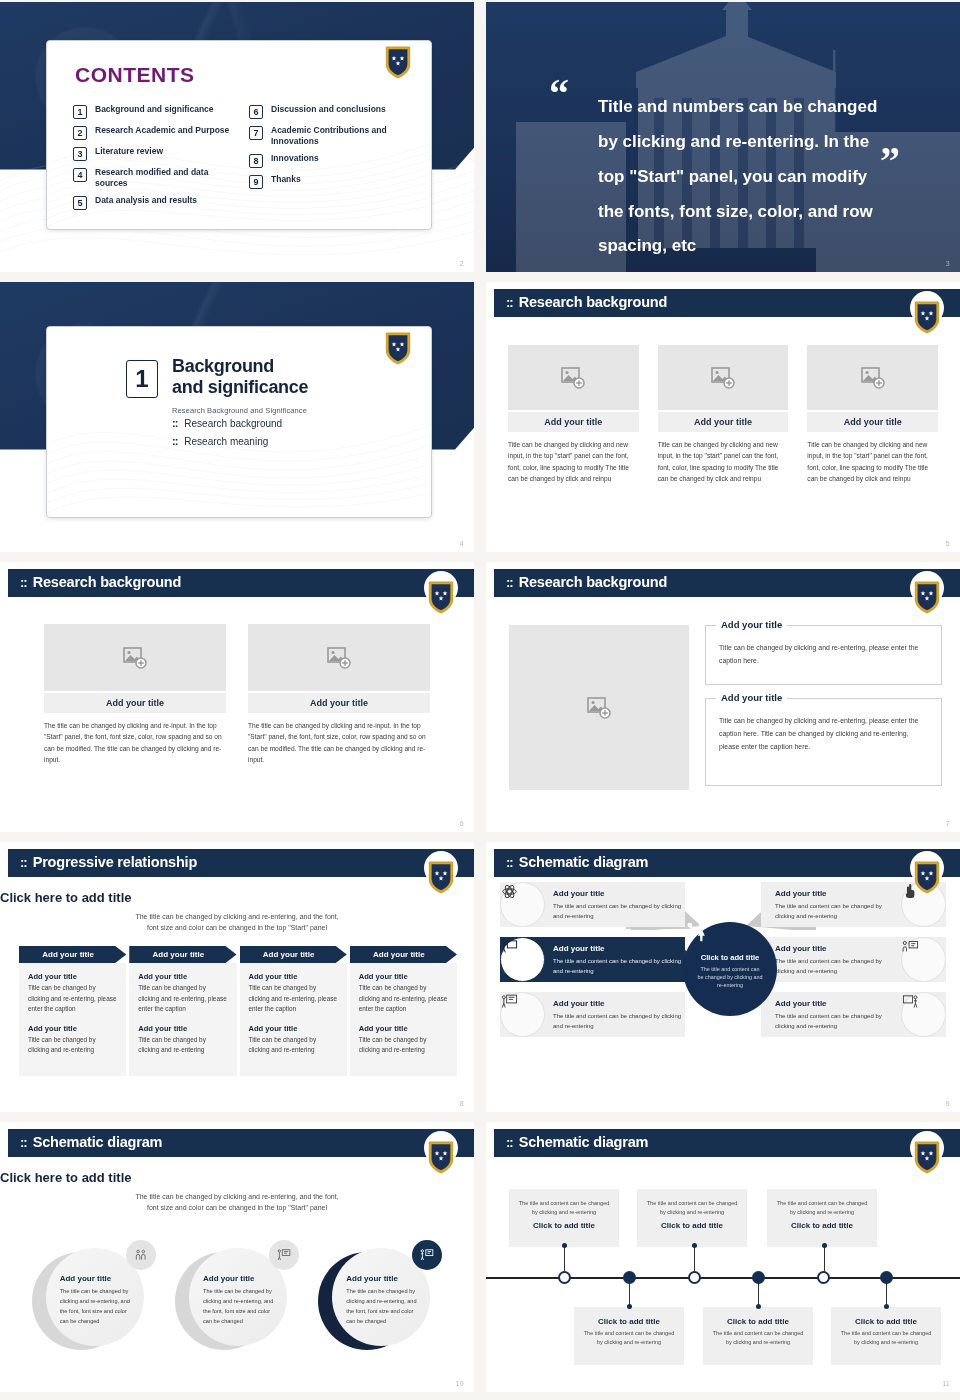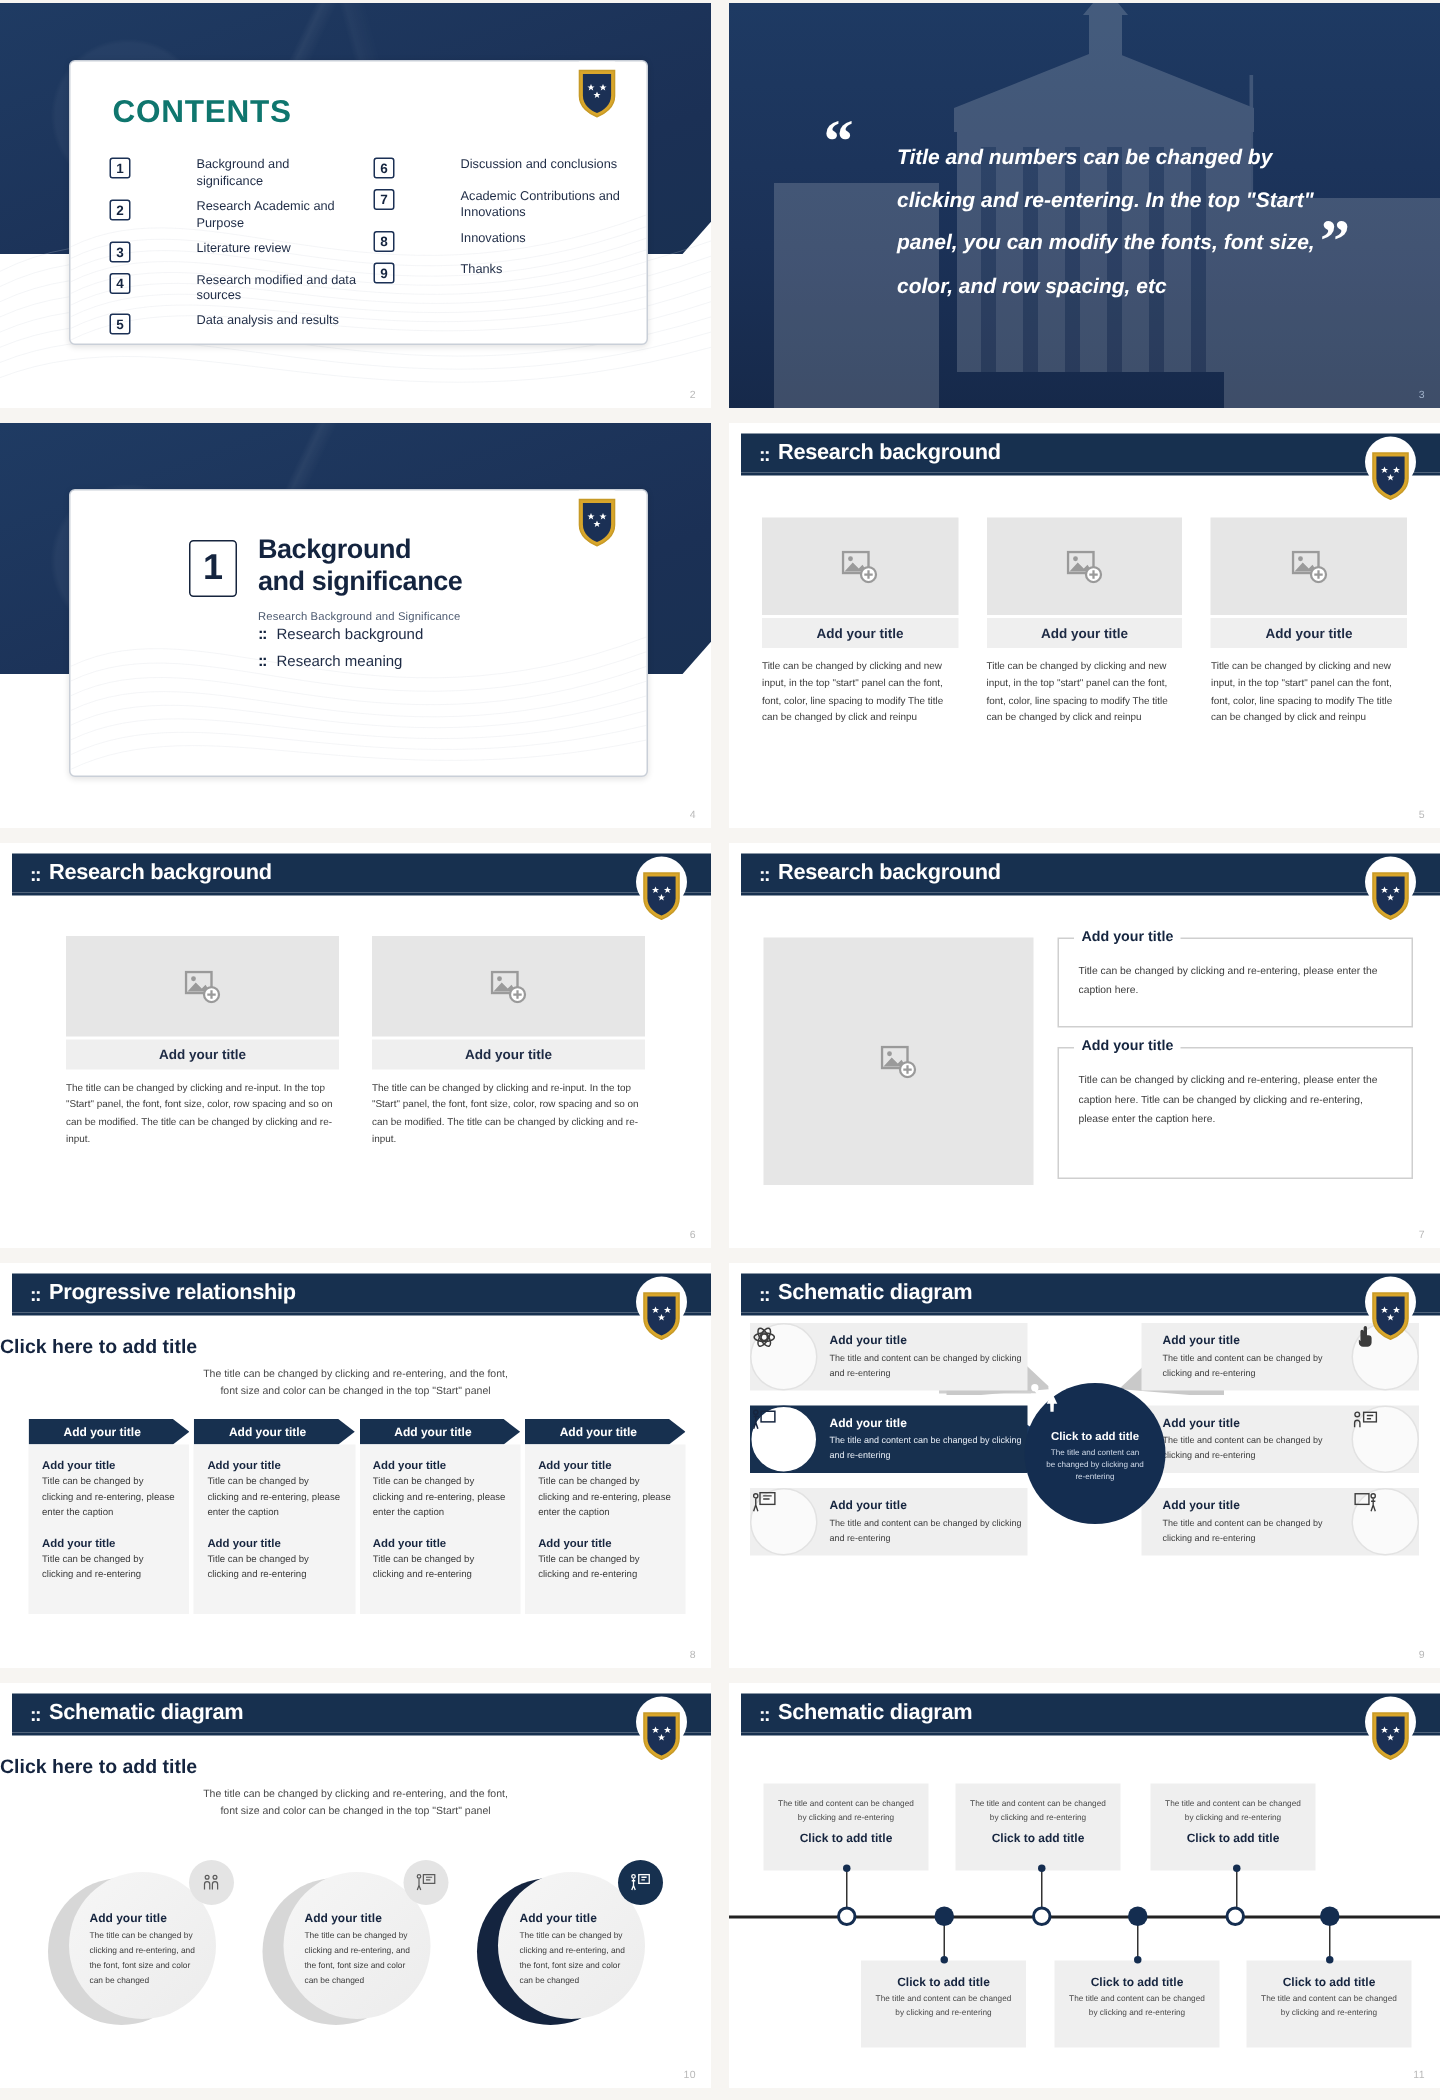--- a/index.html
+++ b/index.html
@@ -88,58 +88,57 @@
     width: 386px; height: 190px;
     background: #ffffff;
     border: 1px solid #c9cfd8;
     border-radius: 4px;
     box-shadow: 0 1px 4px rgba(0,0,0,.12);
     overflow: hidden;
   }
   .card .cardwave { position: absolute; left: 0; bottom: -6px; width: 100%; height: 62%; opacity: .55; }
   .contents-h {
     position: absolute; left: 28px; top: 22px;
-    font-size: 21px; font-weight: bold; color: #0f766e;
+    font-size: 21px; font-weight: bold; color: #701a75;
     letter-spacing: .5px;
   }
   .toc {
     position: absolute; left: 26px; top: 63px; right: 16px;
     display: grid; grid-template-columns: 1fr 1fr; column-gap: 10px;
   }
   .toc-col { display: flex; flex-direction: column; gap: 6px; }
   .toc-item { display: flex; align-items: flex-start; gap: 8px; }
   .toc-num {
     width: 14px; height: 14px; flex: 0 0 14px;
     border: 1px solid #1b3055; border-radius: 2px;
     font-size: 9px; color: #14243f; font-weight: bold;
     display: flex; align-items: center; justify-content: center;
     margin-top: 1px;
   }
-  .toc-lbl { font-size: 8.5px; color: #1d2a44; line-height: 1.28; font-weight: 400; margin-left: 36px; }
+  .toc-lbl { font-size: 8.5px; color: #1d2a44; line-height: 1.28; font-weight: 700; }
 
   
   .s-quote { background: #1b3055; }
   .s-quote .photo {
     position: absolute; inset: 0;
     background:
       linear-gradient(180deg, #1e3a63 0%, #1b3157 60%, #16294a 100%);
   }
   .s-quote .bldg { position: absolute; inset: 0; opacity: .17; }
   .s-quote .qmark {
     position: absolute; color: #ffffff; font-weight: bold;
     font-family: "Liberation Serif", serif;
     line-height: .7;
   }
   .s-quote .qopen { left: 63px; top: 78px; font-size: 40px; }
   .s-quote .qclose { right: 60px; top: 145px; font-size: 40px; }
   .s-quote .qtext {
     position: absolute; left: 112px; top: 88px; width: 280px;
-    color: #ffffff; font-size: 14px; font-weight: bold;
+    color: #ffffff; font-size: 17px; font-weight: bold;
     line-height: 2.05;
-    font-style: italic;
   }
 
   
   .s-section .bg {
     position: absolute; inset: 0;
     background: linear-gradient(160deg, #1f3b63 0%, #1b3055 55%, #17304f 100%);
     clip-path: polygon(0 0, 100% 0, 100% 54%, 96% 62%, 0 62%);
   }
   .s-section .bgphoto {
     position: absolute; left: 0; top: 0; width: 100%; height: 62%;

